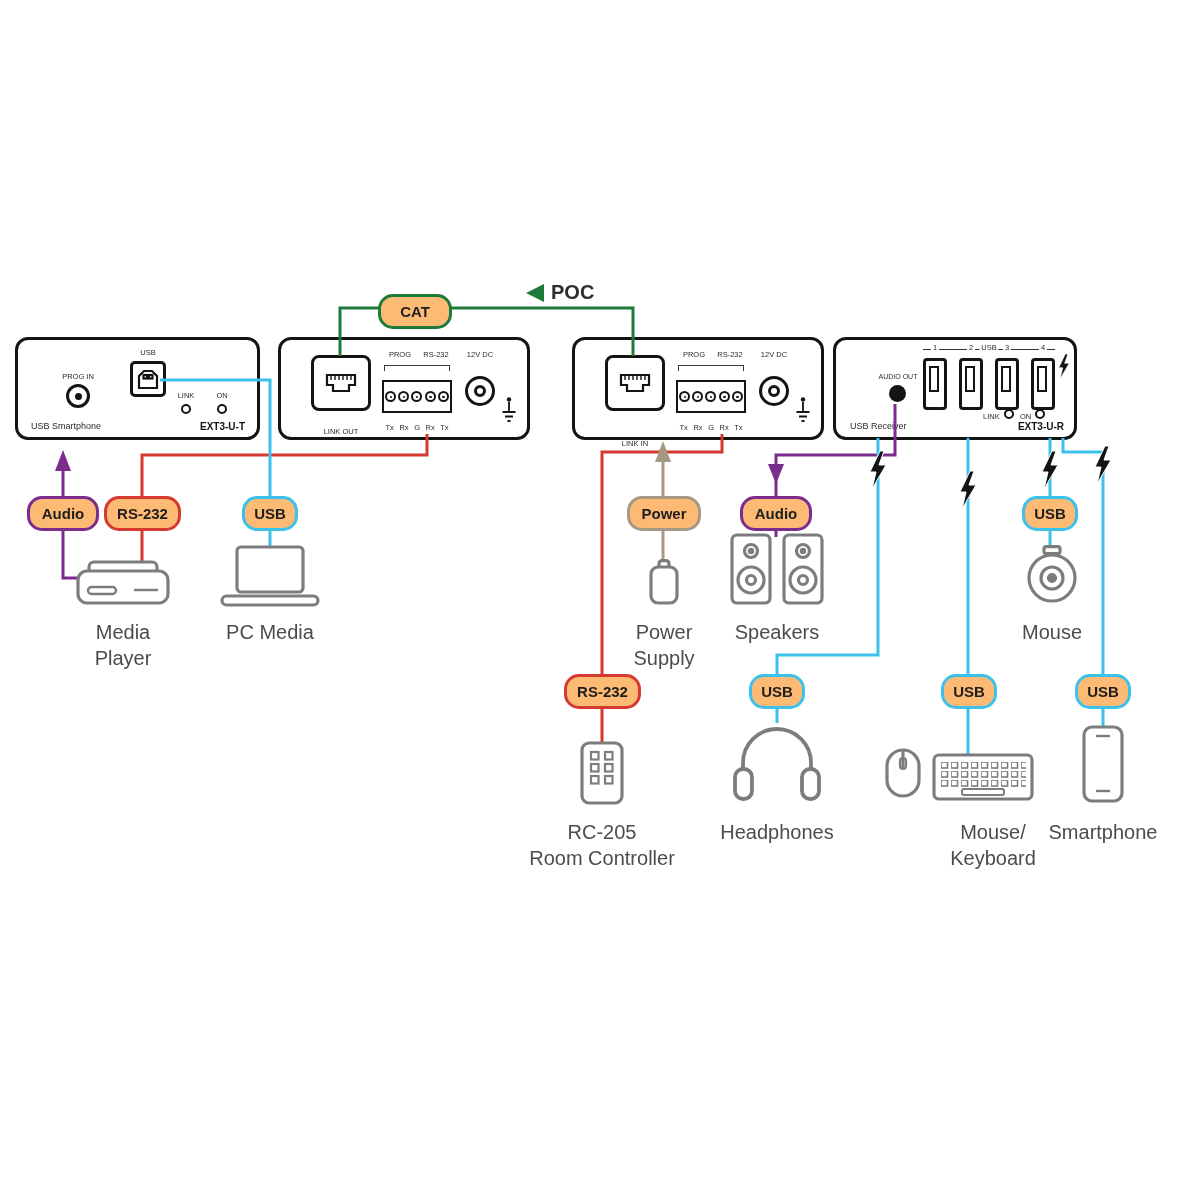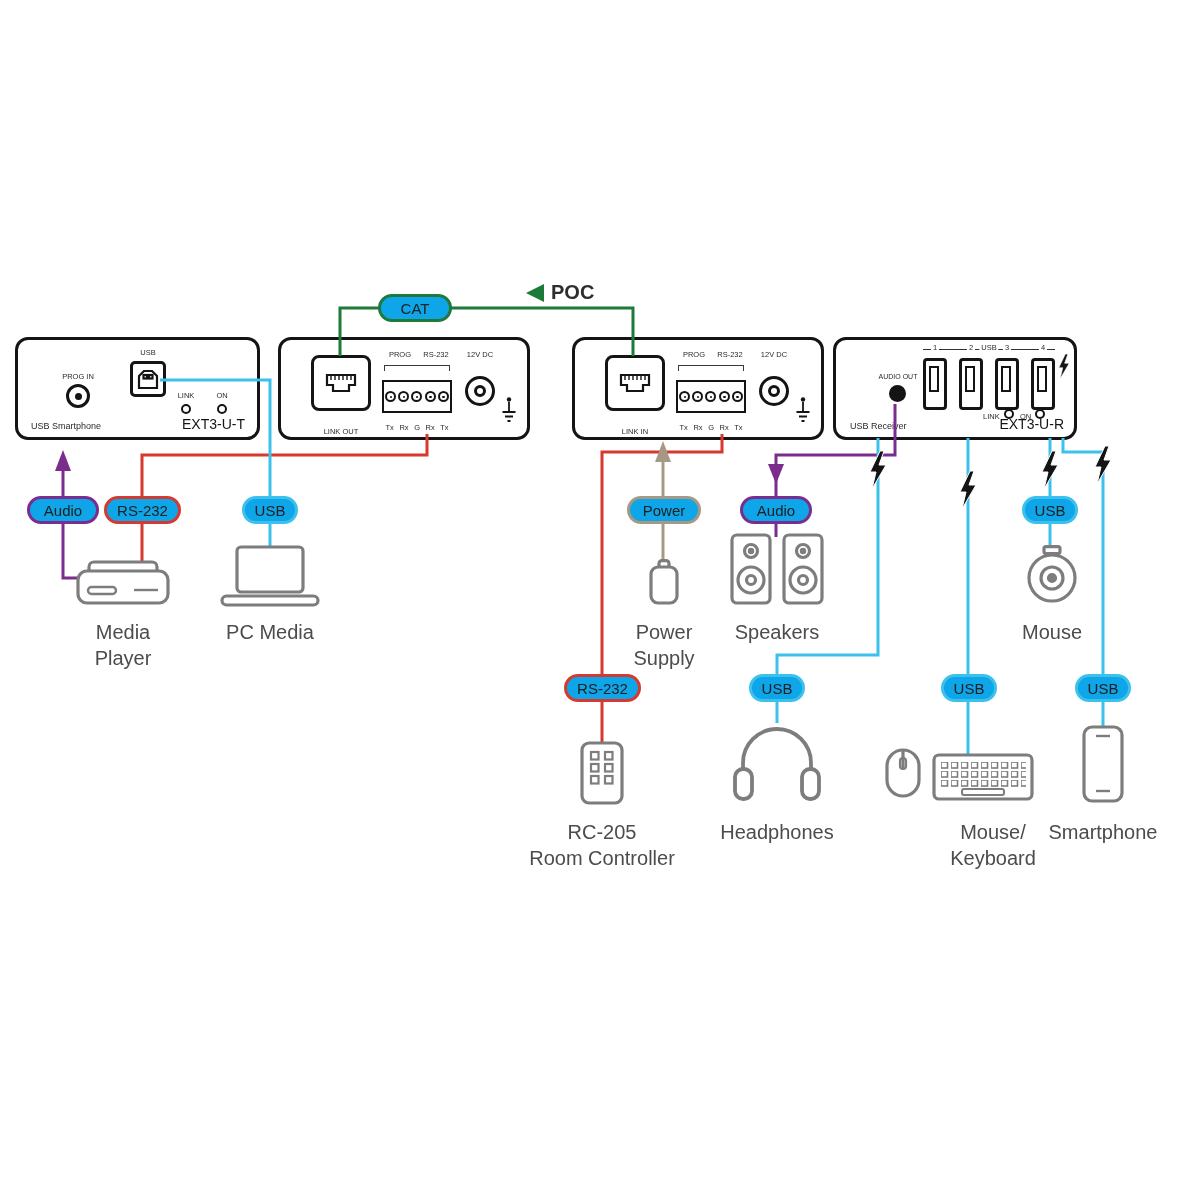--- a/index.html
+++ b/index.html
@@ -2,37 +2,37 @@
 <html style="--c-usb: #3bc1ec; --c-audio: #7b2d8e; --c-rs232: #d6392f; --c-power: #a79886; --c-cat: #1e7a39;"><head>
 <meta charset="utf-8">
 <style>
   html,body{margin:0;padding:0}
   body{width:1200px;height:1200px;background:#fff;font-family:"Liberation Sans","DejaVu Sans",sans-serif;position:relative;overflow:hidden}
   .stage{position:absolute;left:0;top:0;width:1200px;height:1200px}
   .box{position:absolute;background:#fff;border:3px solid #141414;border-radius:13px;box-sizing:border-box}
   .t7{position:absolute;font-size:7.5px;line-height:1;color:#2a2a2a;white-space:nowrap}
   .ctr{transform:translateX(-50%)}
   .box-name{position:absolute;bottom:6px;font-size:9px;color:#2a2a2a;white-space:nowrap}
-  .box-model{position:absolute;bottom:5px;font-size:14px;font-weight:normal;color:#141414;white-space:nowrap}
+  .box-model{position:absolute;bottom:5px;font-size:10px;font-weight:bold;color:#141414;white-space:nowrap}
   .led{position:absolute;width:10px;height:10px;border:2.5px solid #141414;border-radius:50%;background:#fff;box-sizing:border-box}
   .ajack{position:absolute;width:24px;height:24px;border:3px solid #141414;border-radius:50%;box-sizing:border-box;display:flex;align-items:center;justify-content:center}
   .ajack::after{content:"";width:7px;height:7px;background:#141414;border-radius:50%}
   .ajack-solid{position:absolute;width:17px;height:17px;background:#141414;border-radius:50%}
   .usbb{position:absolute;width:36px;height:36px;border:3px solid #141414;border-radius:5px;box-sizing:border-box;display:flex;align-items:center;justify-content:center}
   .rj45{position:absolute;width:60px;height:56px;border:3px solid #141414;border-radius:8px;box-sizing:border-box;display:flex;align-items:center;justify-content:center}
   .tbracket{position:absolute;height:6px;border:1.5px solid #3a3a3a;border-bottom:none;box-sizing:border-box}
   .tblock{position:absolute;display:flex;align-items:center;justify-content:space-around;border:2.5px solid #141414;box-sizing:border-box;background:#fff}
   .screw{width:11px;height:11px;border:2px solid #141414;border-radius:50%;box-sizing:border-box;position:relative}
   .screw::after{content:"";position:absolute;left:2.5px;top:2.5px;width:2.5px;height:2.5px;background:#141414;border-radius:50%}
   .dcjack{position:absolute;width:30px;height:30px;border:3px solid #141414;border-radius:50%;box-sizing:border-box;display:flex;align-items:center;justify-content:center}
   .dcjack::after{content:"";width:12px;height:12px;border:3px solid #141414;border-radius:50%;box-sizing:border-box}
   .usbport{position:absolute;width:24px;height:52px;border:3px solid #141414;border-radius:4px;box-sizing:border-box;background:#fff}
   .usbport::after{content:"";position:absolute;left:3px;top:5px;width:10px;height:26px;border:2.5px solid #141414;box-sizing:border-box}
   .pnum{position:absolute;top:4px;font-size:7.5px;line-height:1;color:#2a2a2a;background:#fff;padding:0 2px;transform:translateX(-50%);white-space:nowrap}
-  .pill{position:absolute;height:28px;background:#0ea5e9;border:3px solid #000;border-radius:15px;box-sizing:border-box;display:flex;align-items:center;justify-content:center;font-size:15px;font-weight:normal;color:#1e1e1e;z-index:6}
+  .pill{position:absolute;height:35px;background:#fdba74;border:3px solid #000;border-radius:15px;box-sizing:border-box;display:flex;align-items:center;justify-content:center;font-size:15px;font-weight:bold;color:#1e1e1e;z-index:6}
   .p-usb{border-color:var(--c-usb,#3bc1ec)}
   .p-audio{border-color:var(--c-audio,#7b2d8e)}
   .p-rs232{border-color:var(--c-rs232,#d6392f)}
   .p-power{border-color:var(--c-power,#a79886)}
   .p-cat{border-color:var(--c-cat,#1e7a39)}
   .biglabel{position:absolute;font-size:20px;line-height:26px;color:#4c4c4c;text-align:center;white-space:pre-line;transform:translateX(-50%);z-index:7}
   .icon{position:absolute;z-index:5}
   .wires{z-index:4;pointer-events:none}
   .boxlayer{z-index:2}
   .st-usb{stroke:var(--c-usb,#3bc1ec)}
@@ -98,21 +98,21 @@
     </div>
   </div>
 
   <div class="box" style="left:572px;top:337px;width:252px;height:103px">
     <div class="rj45" style="left:30px;top:15px">
       <svg width="52" height="48" viewBox="0 0 52 48" stroke="#141414" fill="none" stroke-width="2.2">
         <path d="M12,16 H40 V26 H34 V32 H18 V26 H12 Z"></path>
         <path d="M16,16 V21 M20,16 V21 M24,16 V21 M28,16 V21 M32,16 V21 M36,16 V21" stroke-width="1.4"></path>
       </svg>
     </div>
-    <div class="t7 ctr" style="left:60px;top:88px">LINK IN</div>
+    <div class="t7 ctr" style="left:60px;top:100px">LINK IN</div>
     <div class="t7 ctr" style="left:119px;top:11px">PROG</div>
     <div class="t7 ctr" style="left:155px;top:11px">RS-232</div>
     <div class="tbracket" style="left:103px;top:25px;width:66px"></div>
     <div class="tblock" style="left:101px;top:40px;width:70px;height:33px">
       <div class="screw"></div>
         <div class="screw"></div>
         <div class="screw"></div>
         <div class="screw"></div>
         <div class="screw"></div>
     </div>

